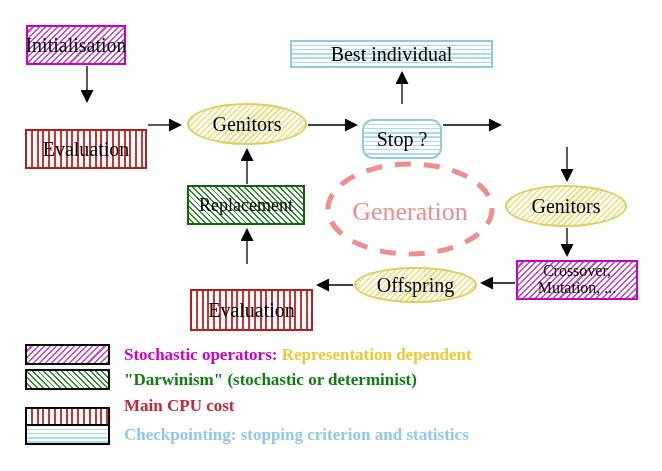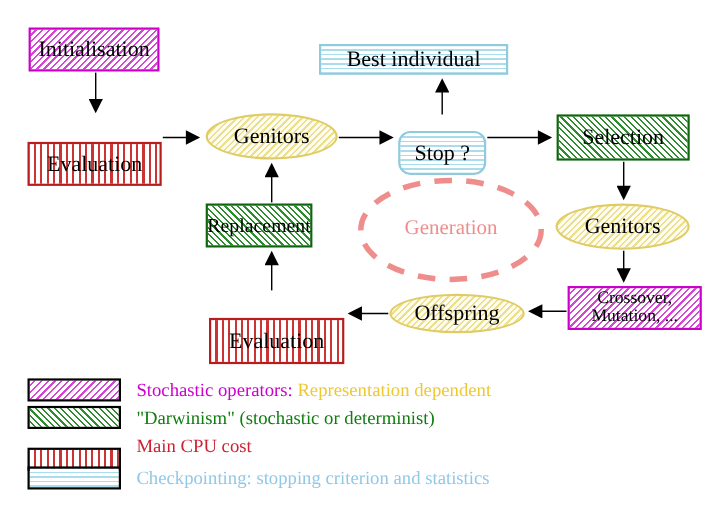--- a/index.html
+++ b/index.html
@@ -38,26 +38,26 @@
     border-color:#90cade;
     background:repeating-linear-gradient(180deg,#ffffff 0px,#ffffff 2.7px,#aadcec 2.7px,#aadcec 4.2px);
   }
   .p-yellow{
     border-color:#e0cc66;
     background:repeating-linear-gradient(135deg,#fffdf0 0px,#fffdf0 2.6px,#ece08f 2.6px,#ece08f 4.2px);
   }
   .two-line{font-size:16px;flex-direction:column;}
   .gen-label{
     position:absolute;left:330px;top:197px;width:160px;
-    text-align:center;font-size:19px;color:#ef8d8d;
+    text-align:center;font-size:26px;color:#ef8d8d;
   }
   
   .legend-row{position:absolute;left:0;width:662px;height:21px;display:flex;align-items:center;}
   .swatch{width:81px;height:17px;border:2px solid;box-sizing:content-box;margin-left:25px;flex:0 0 auto;}
-  .legend-text{margin-left:14px;font-size:17px;font-weight:normal;white-space:nowrap;}
+  .legend-text{margin-left:14px;font-size:17px;font-weight:bold;white-space:nowrap;}
   .t-magenta{color:#cc00cc;}
   .t-gold{color:#eec832;}
   .t-green{color:#0f7d0f;}
   .t-red{color:#cc2233;text-align:right;}
   .t-blue{color:#90c8e8;}
 </style>
 </head>
 <body>
 
 <div id="canvas">
@@ -77,62 +77,59 @@
       <line x1="443" y1="125" x2="500" y2="125" marker-end="url(#ah)"></line>
       <line x1="567" y1="147" x2="567" y2="180" marker-end="url(#ah)"></line>
       <line x1="567" y1="228" x2="567" y2="255" marker-end="url(#ah)"></line>
       <line x1="515" y1="283" x2="482" y2="283" marker-end="url(#ah)"></line>
       <line x1="353" y1="285" x2="318" y2="285" marker-end="url(#ah)"></line>
       <line x1="247" y1="264" x2="247" y2="230" marker-end="url(#ah)"></line>
       <line x1="247" y1="184" x2="247" y2="150" marker-end="url(#ah)"></line>
     </g>
   </svg>
 
-  <div class="box p-magenta" style="left:26px;top:25px;width:119px;height:40px">
+  <div class="box p-magenta" style="left:26px;top:25px;width:100px;height:40px">
     <span>Initialisation</span>
   </div>
 
   <div class="box p-red" style="left:25px;top:105px;width:122px;height:40px">
     <span>Evaluation</span>
   </div>
 
   <div class="box p-yellow ellipse" style="left:187px;top:103px;width:120px;height:42px">
     <span>Genitors</span>
   </div>
 
-  <div class="box p-cyan" style="left:290px;top:40px;width:172px;height:28px">
+  <div class="box p-cyan" style="left:290px;top:40px;width:203px;height:28px">
     <span>Best individual</span>
   </div>
 
   <div class="box p-cyan rounded" style="left:362px;top:119px;width:80px;height:40px">
     <span>Stop ?</span>
   </div>
 
-  <div class="box p-green" style="left:506px;top:104px;width:121px;height:42px">
-    <span>Selection</span>
-  </div>
 
   <div class="box p-yellow ellipse" style="left:505px;top:185px;width:122px;height:42px">
     <span>Genitors</span>
   </div>
 
   <div class="box p-magenta two-line" style="left:516px;top:260px;width:122px;height:40px">
     <span>Crossover,</span>
     <span>Mutation, ...</span>
   </div>
 
   <div class="box p-yellow ellipse" style="left:354px;top:267px;width:123px;height:36px">
     <span>Offspring</span>
   </div>
 
   <div class="box p-red" style="left:190px;top:265px;width:123px;height:42px">
     <span>Evaluation</span>
   </div>
 
-  <div class="box p-green" style="left:187px;top:185px;width:97px;height:40px;font-size:18px">
+  <div class="box p-green" style="left:187px;top:185px;width:118px;height:40px;font-size:18px">
     <span>Replacement</span>
   </div>
 
   <div class="gen-label">Generation</div>
 
   <div class="legend-row" style="top:344px">
     <div class="swatch p-magenta"></div>
     <div class="legend-text">
       <span class="t-magenta">Stochastic operators:</span>
       <span class="t-gold">Representation dependent</span>

